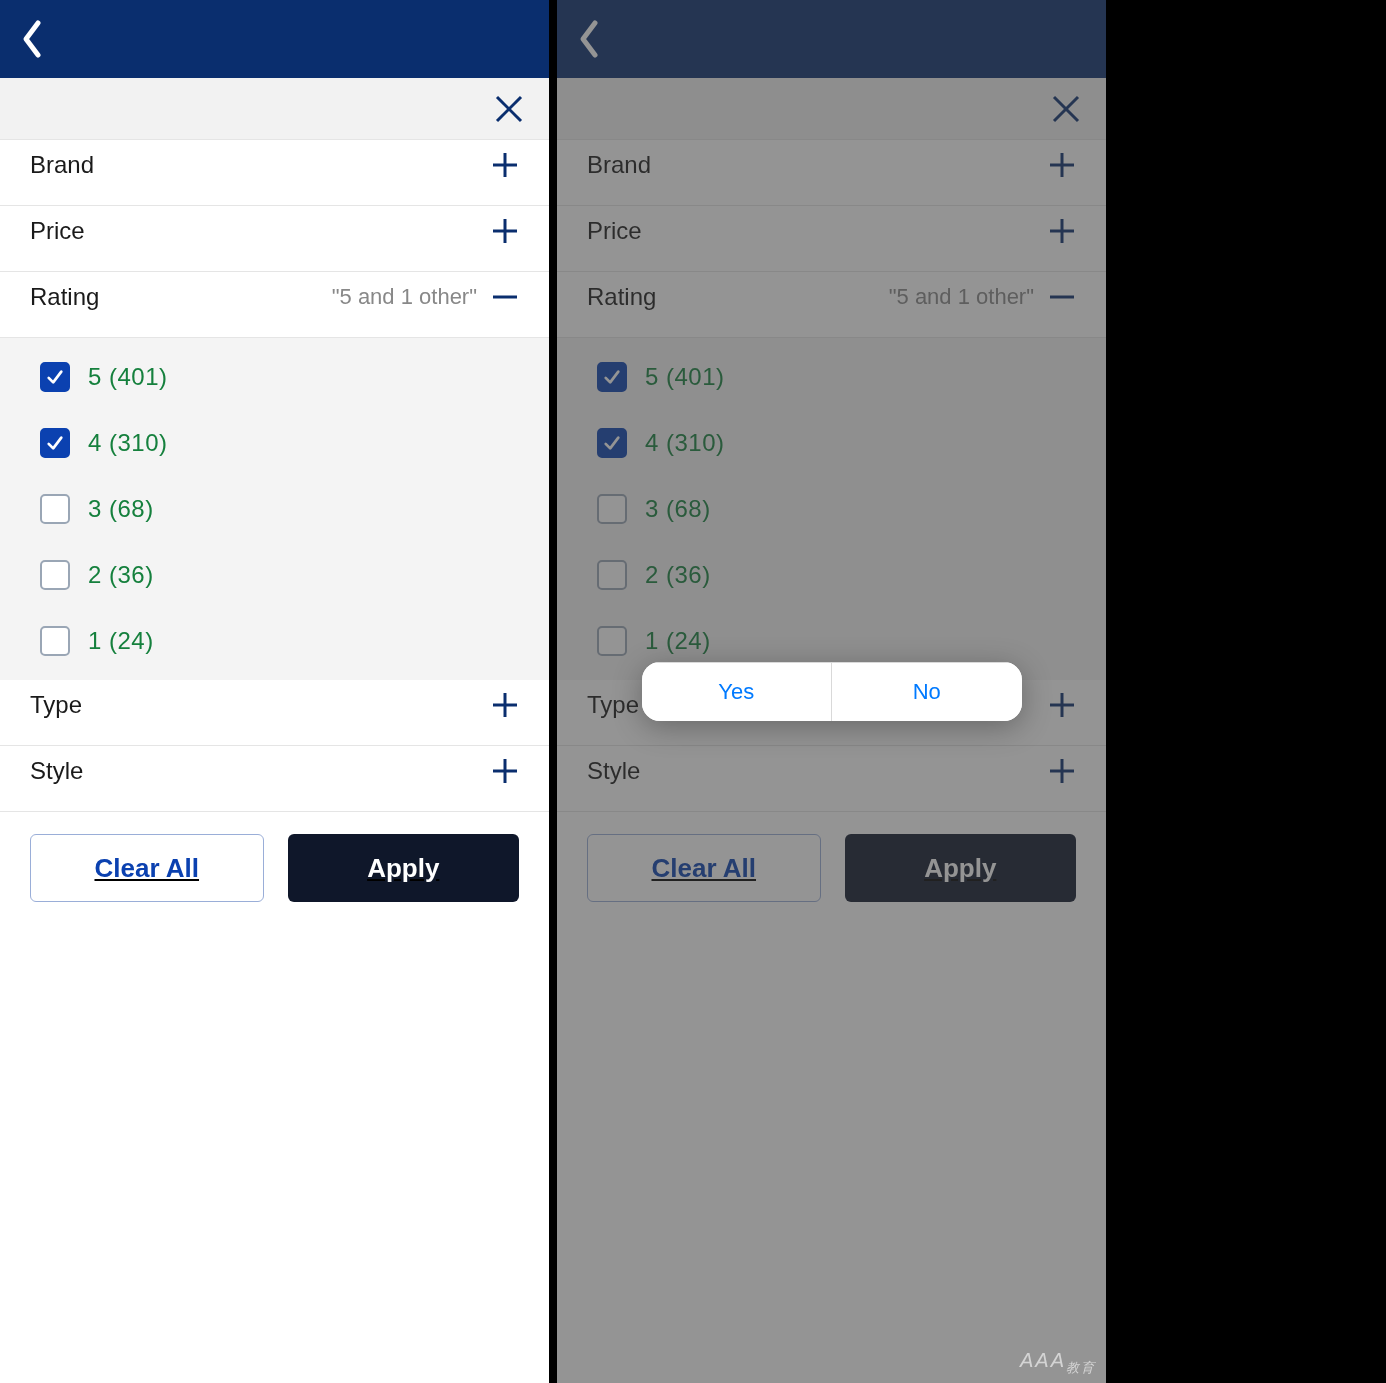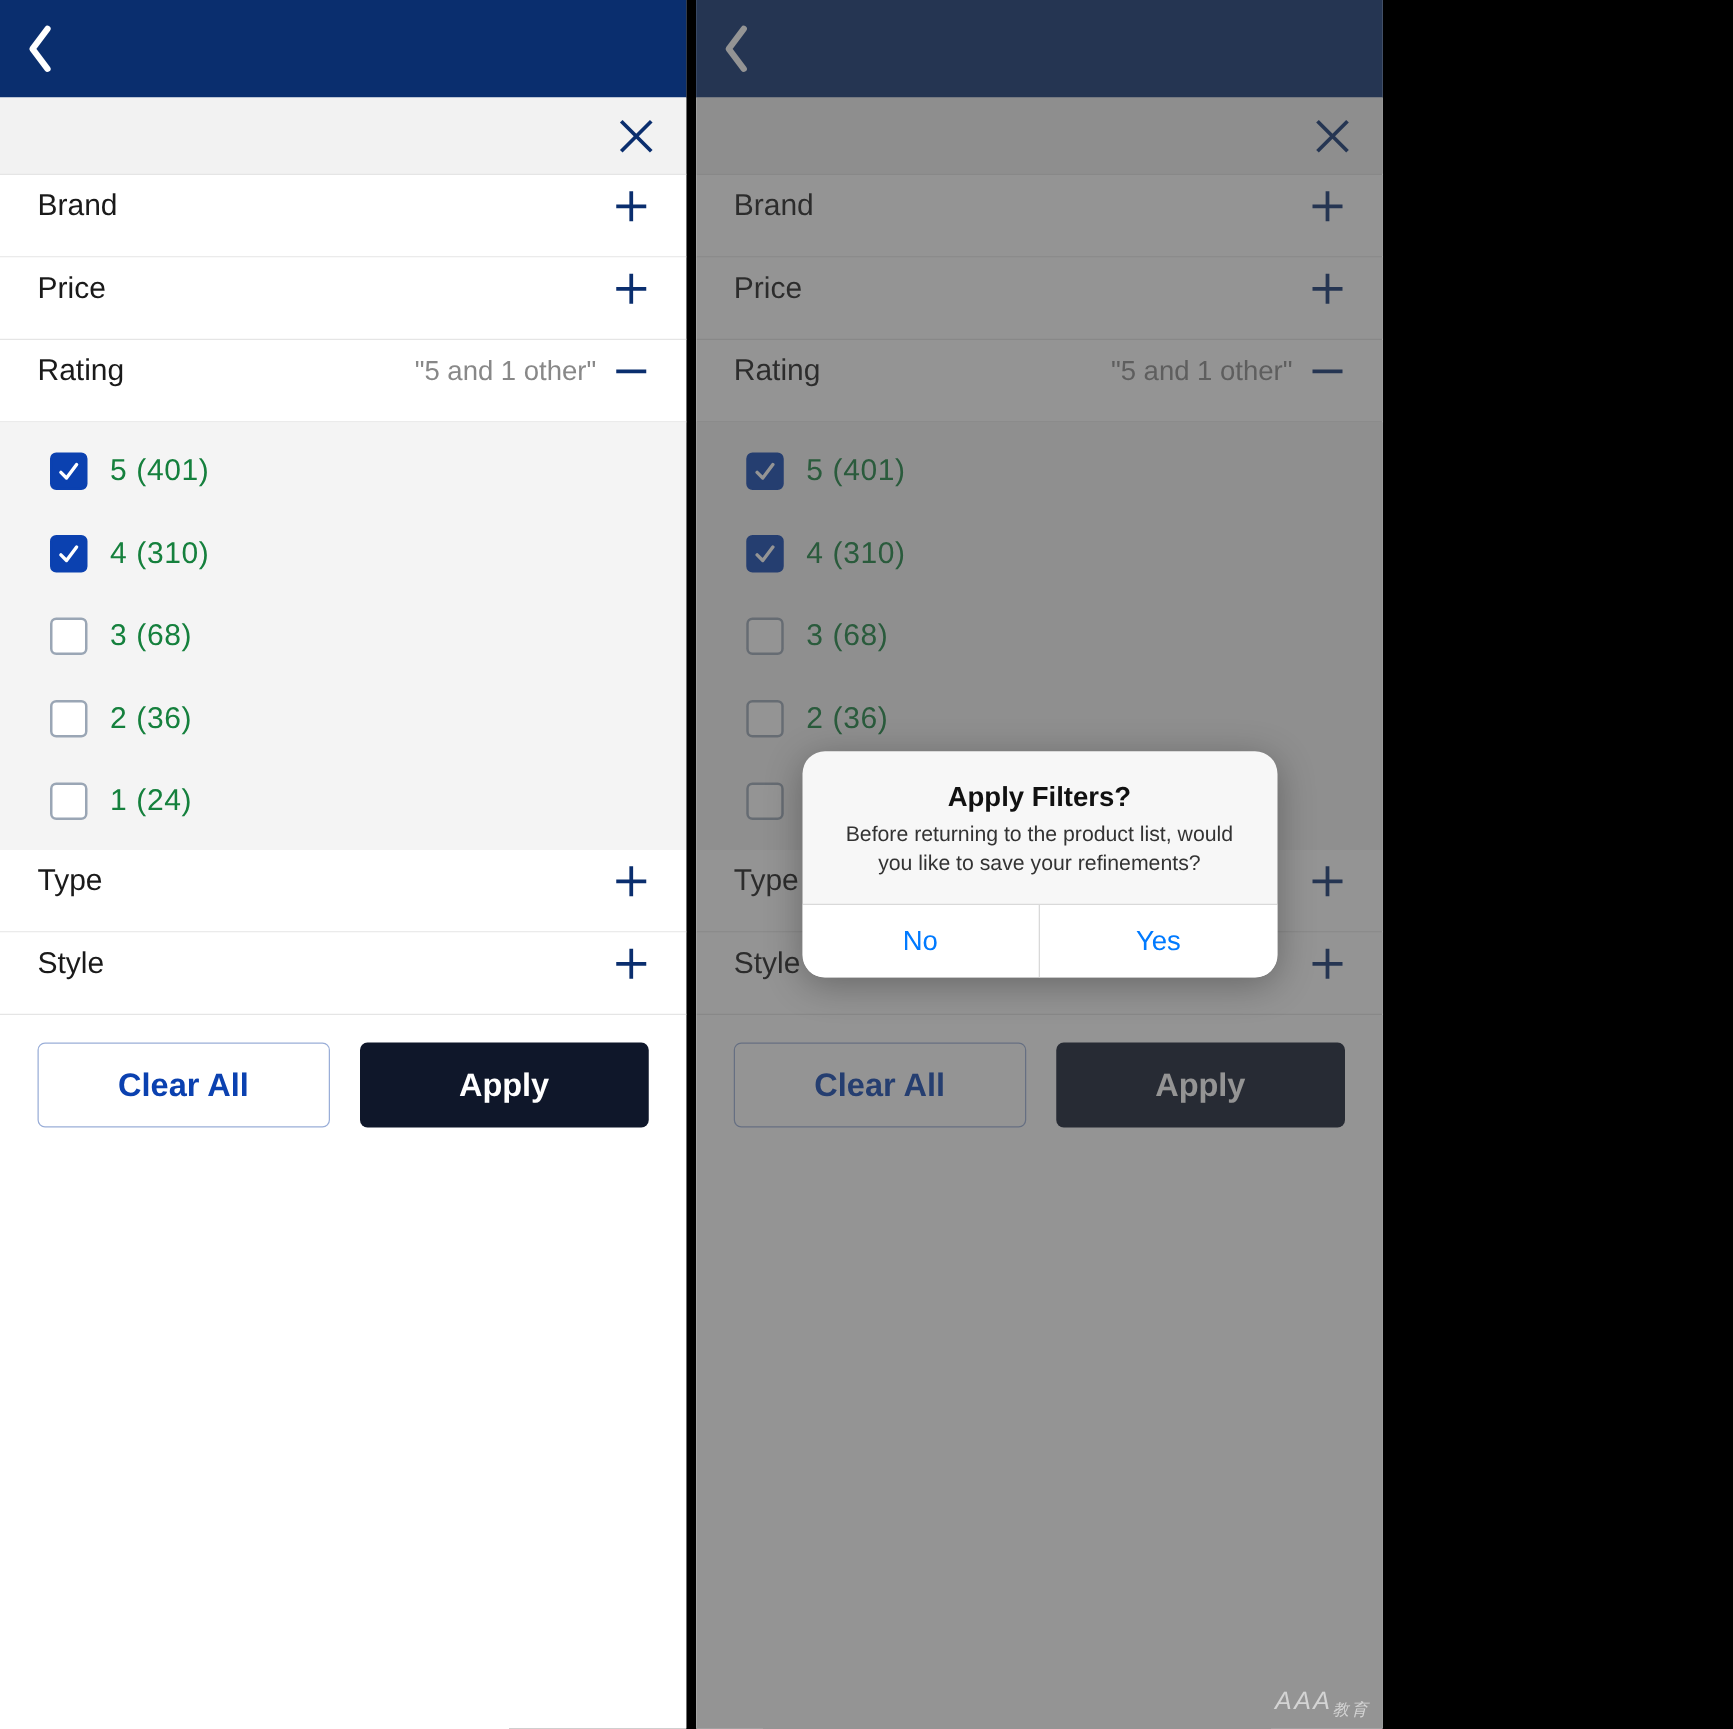--- a/index.html
+++ b/index.html
@@ -99,20 +99,21 @@
       border-color: #0b41b0;
     }
     .checkbox.checked svg { display: block; }
     .checkbox svg { display: none; }
     .option-label { letter-spacing: 0.5px; }
     .button-bar {
       display: flex;
       gap: 24px;
       padding: 22px 30px;
       background: #fff;
+      text-decoration: underline;
     }
     .btn {
       flex: 1;
       height: 68px;
       border-radius: 6px;
       font-size: 26px;
       font-weight: 600;
       display: flex;
       align-items: center;
       justify-content: center;
@@ -385,27 +386,23 @@
 
     <div class="button-bar">
       <div class="btn btn-clear">Clear All</div>
       <div class="btn btn-apply">Apply</div>
     </div>
     <div class="filler"></div>
   </div>
 
   <div class="overlay">
     <div class="alert">
-      <div class="alert-body">
-        <div class="alert-title">Apply Filters?</div>
-        <div class="alert-msg">Before returning to the product list, would you like to save your refinements?</div>
-      </div>
       <div class="alert-actions">
+        <div class="alert-btn">Yes</div>
         <div class="alert-btn">No</div>
-        <div class="alert-btn">Yes</div>
       </div>
     </div>
   </div>
 
   <div class="watermark">
     <span>AAA</span><span class="wm-small">教育</span>
   </div>
 </div>
 
 <div class="extra"></div>

